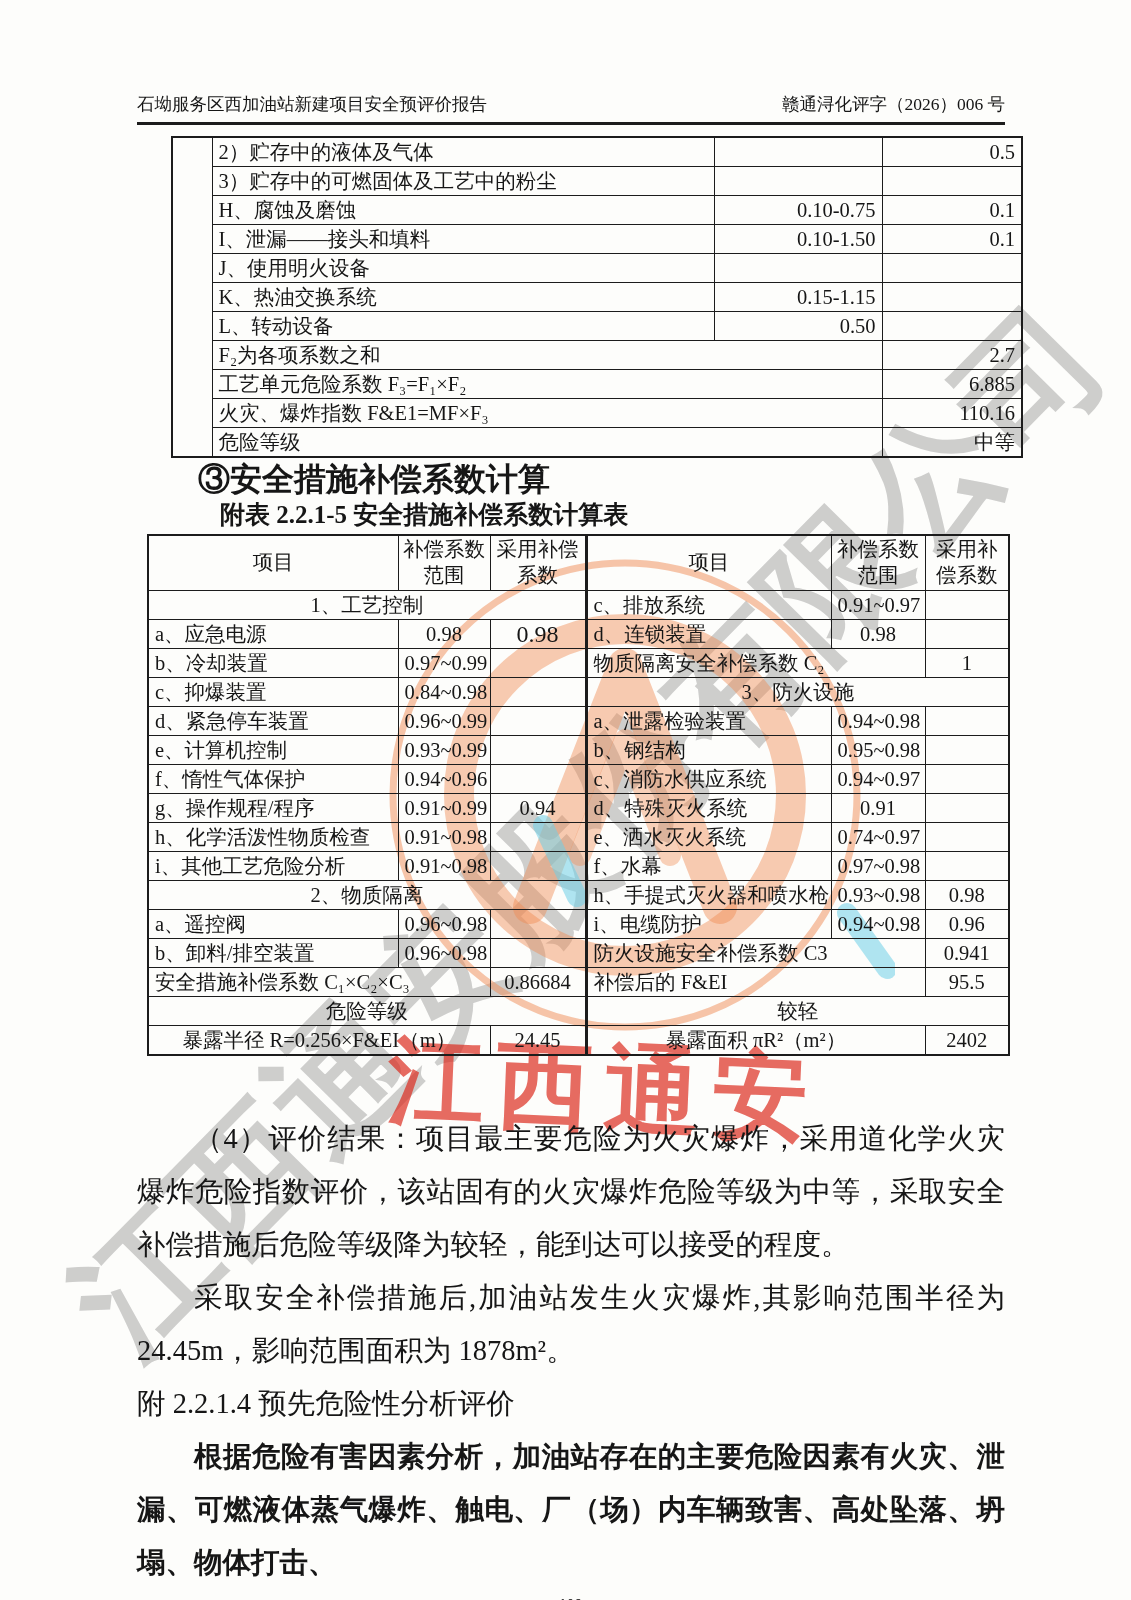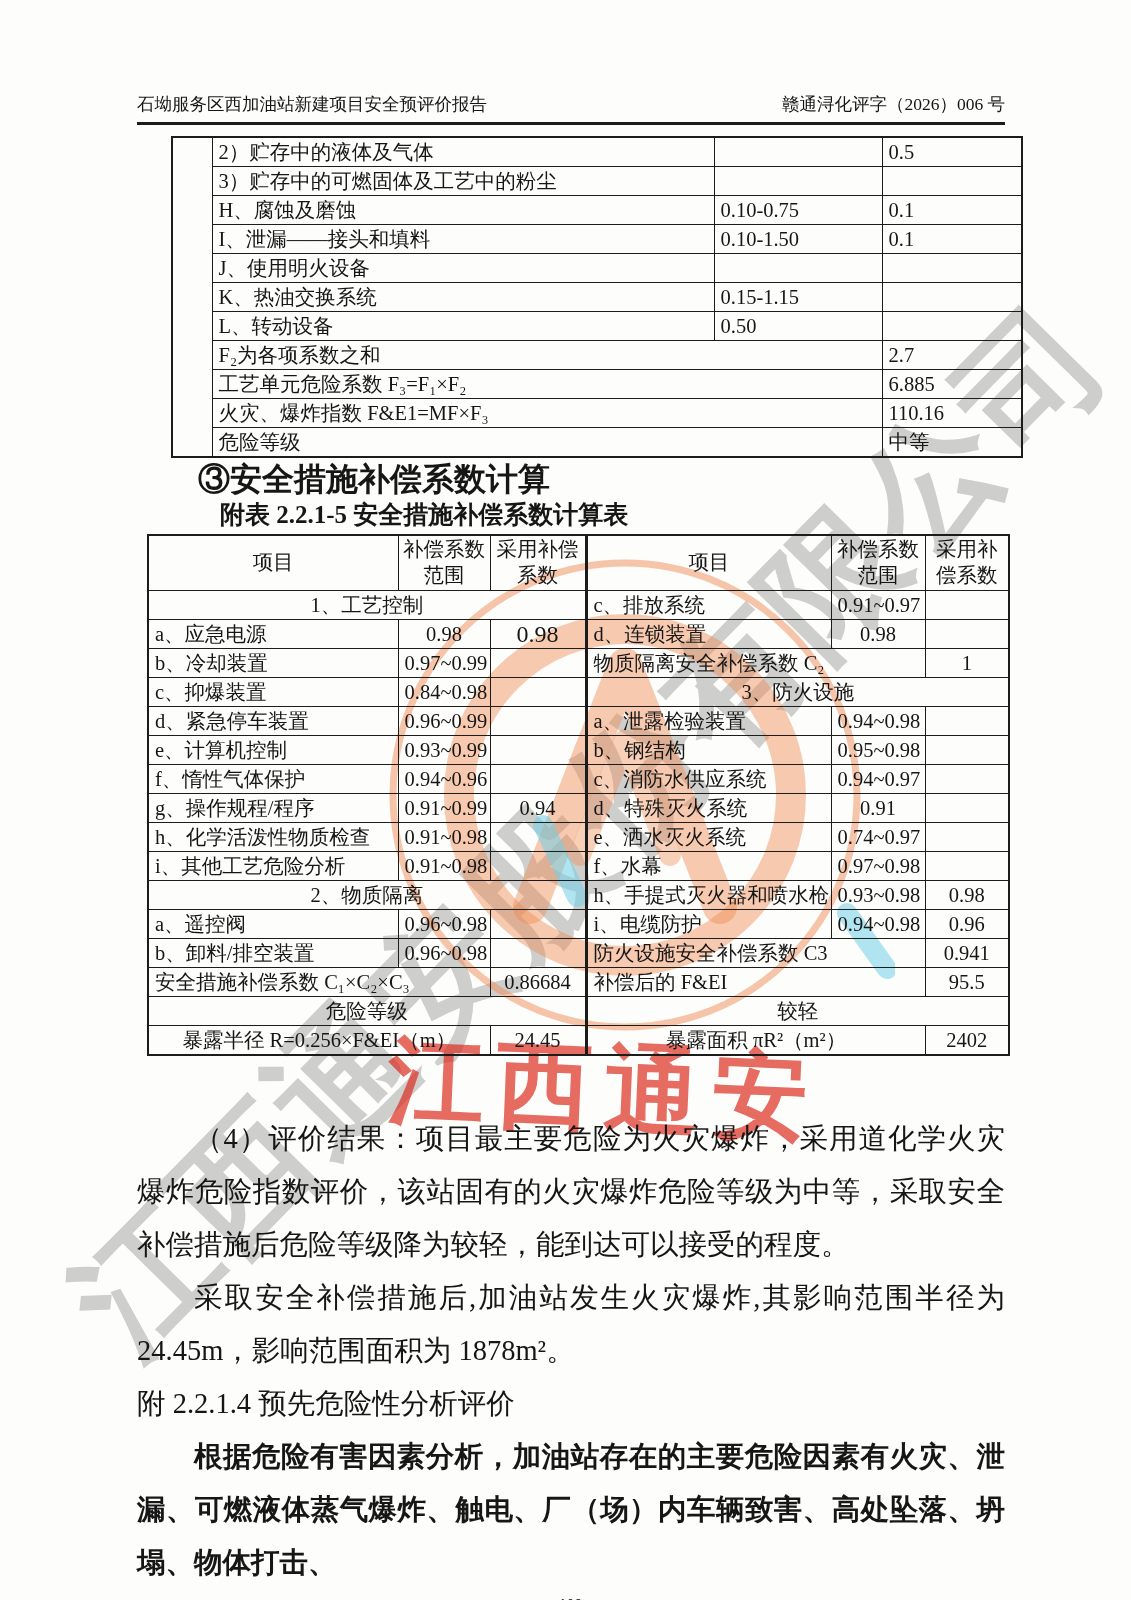--- a/index.html
+++ b/index.html
@@ -38,21 +38,21 @@
   .header-rule{position:absolute;left:137px;top:122px;width:868px;height:3px;background:#1c1c1c;}
   
   table.doc{border-collapse:collapse;table-layout:fixed;background:transparent;}
   table.doc td, table.doc th{
     border:1.6px solid #1c1c1c;
     height:26px;padding:0 6px;
     font-size:20.5px;font-weight:normal;
     overflow:hidden;white-space:nowrap;
   }
   #top-table{position:absolute;left:150px;top:136px;width:850px;border:2px solid #1c1c1c;margin-left:21px;}
-  #top-table td.tt-val{text-align:left;}
+  #top-table td.tt-val{text-align:right;}
   
   #comp-table{position:absolute;left:147px;top:534px;width:861px;border:2px solid #1c1c1c;}
   #comp-table th{height:54px;white-space:normal;line-height:1.25;text-align:center;padding:0 2px;}
   #comp-table td{height:27px;}
   #comp-table td.center, #comp-table td.ct-val{text-align:center;}
   #comp-table td.big{font-size:24px;}
   #comp-table .half-start{border-left:3px solid #1c1c1c;}
   
   .sec-heading{position:absolute;left:198px;top:458px;font-size:32px;font-weight:bold;}
   .tbl-caption{position:absolute;left:140px;top:498px;width:868px;padding-left:80px;box-sizing:border-box;font-size:25px;font-weight:bold;}

